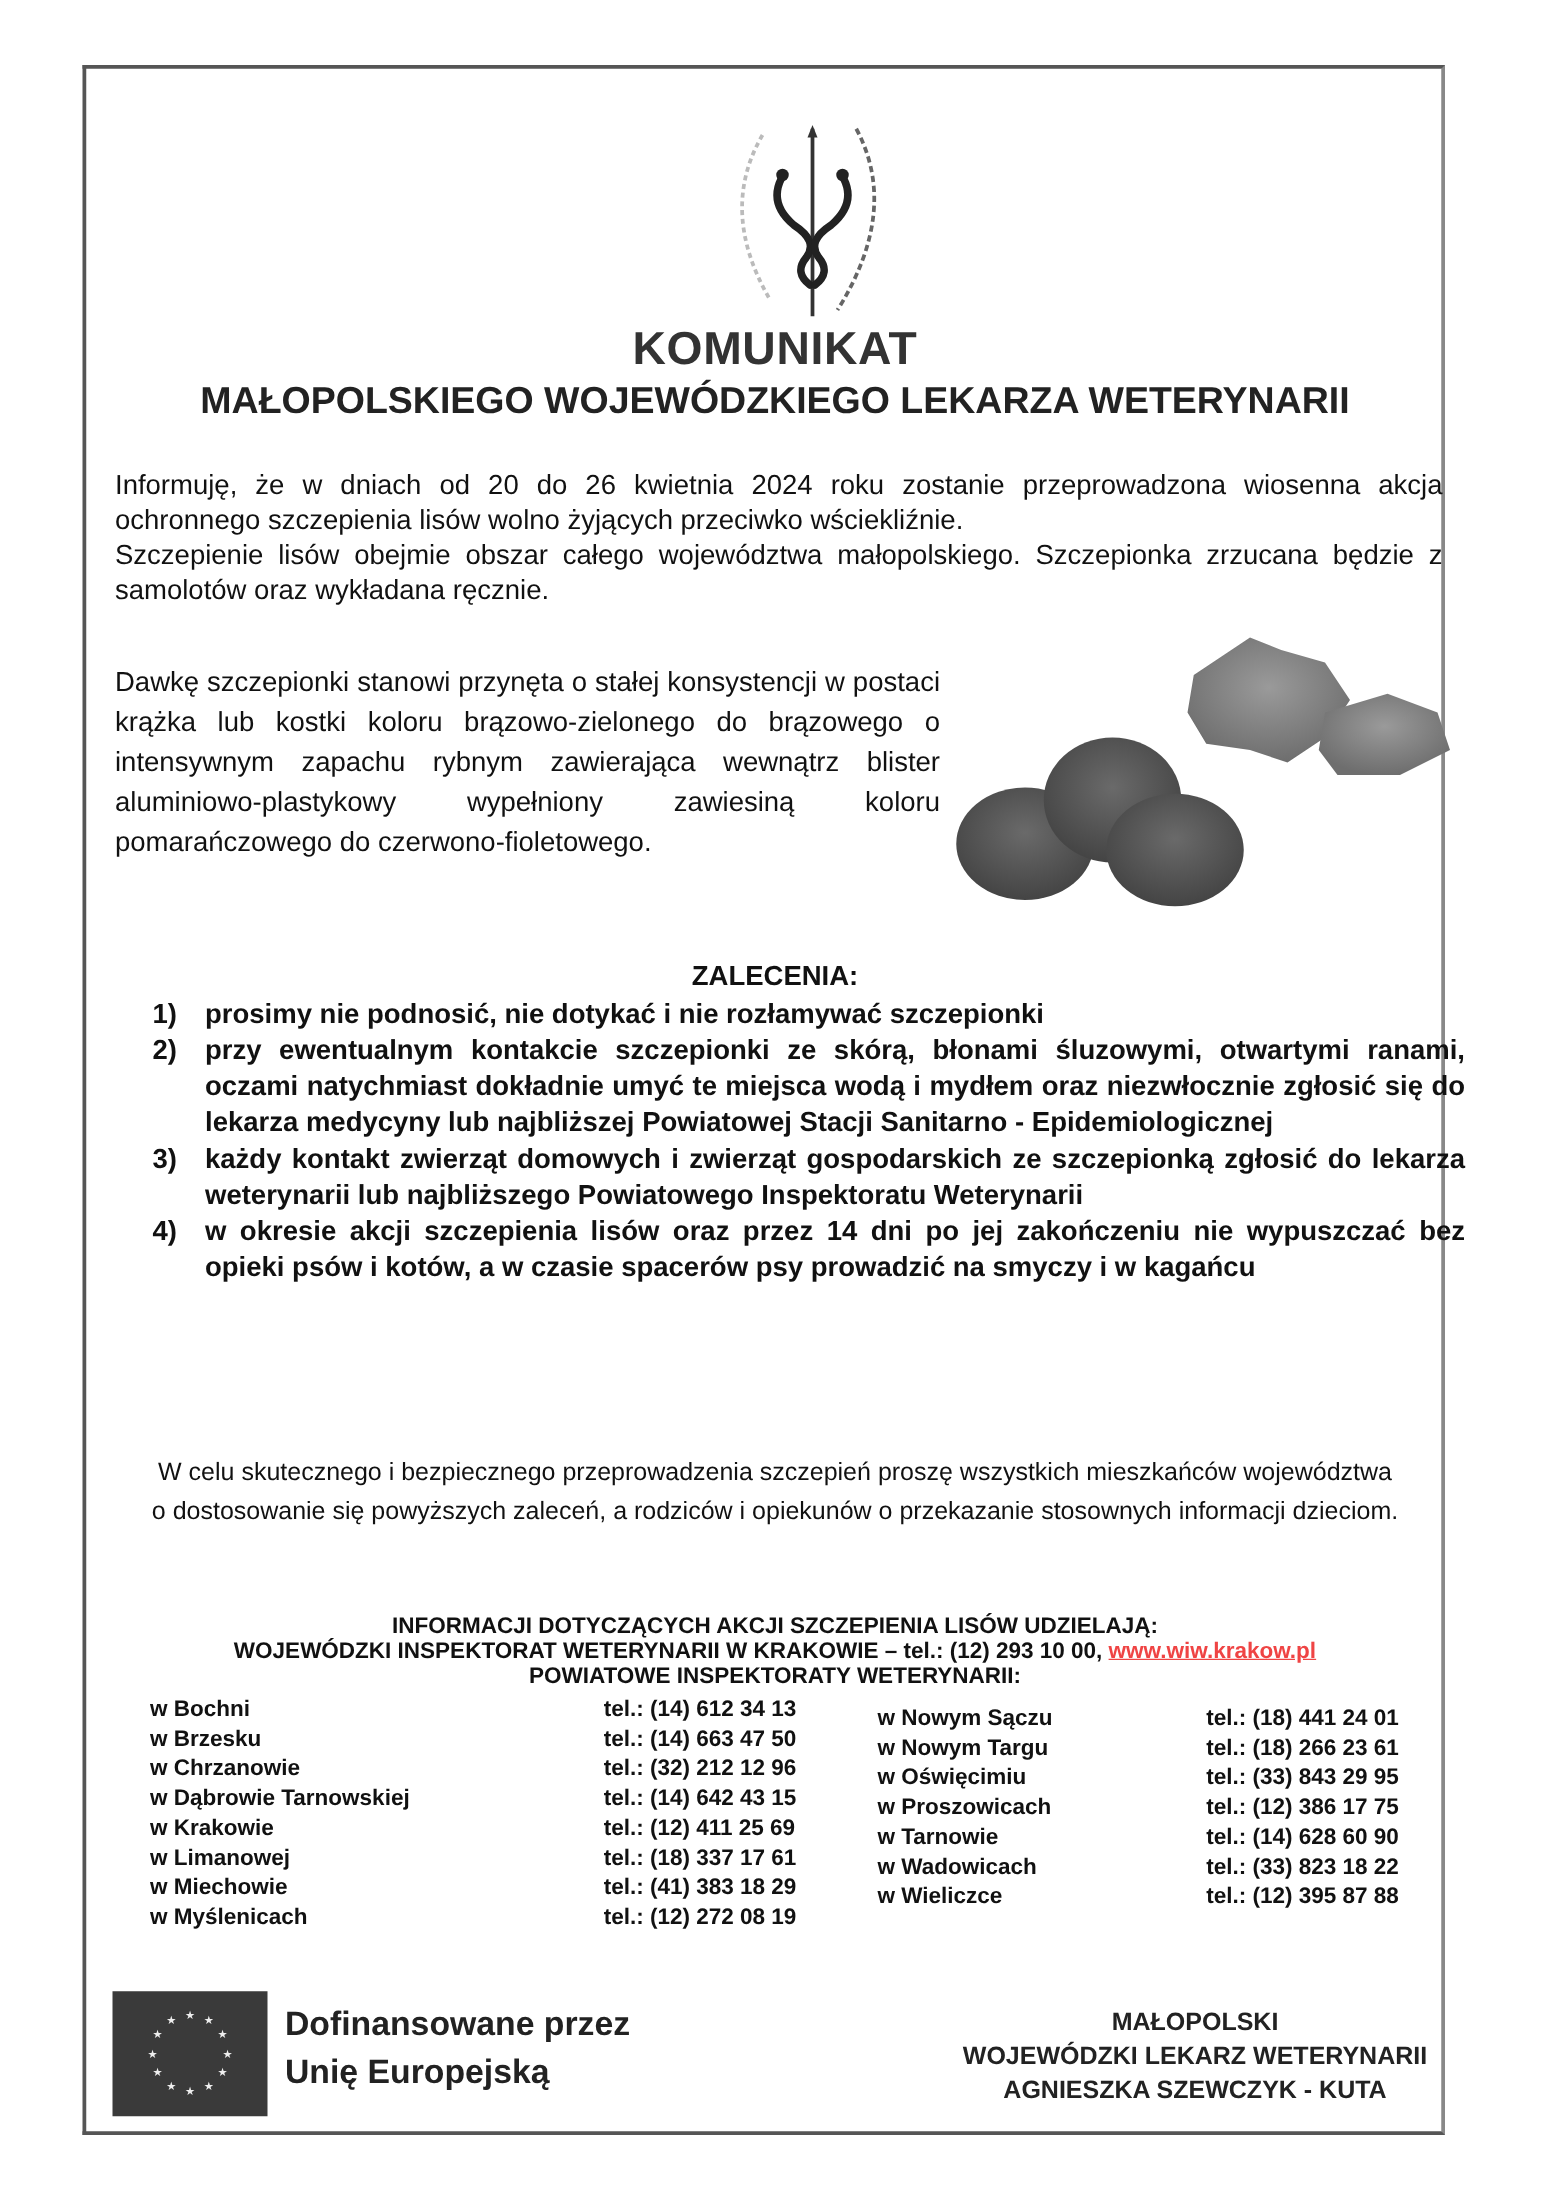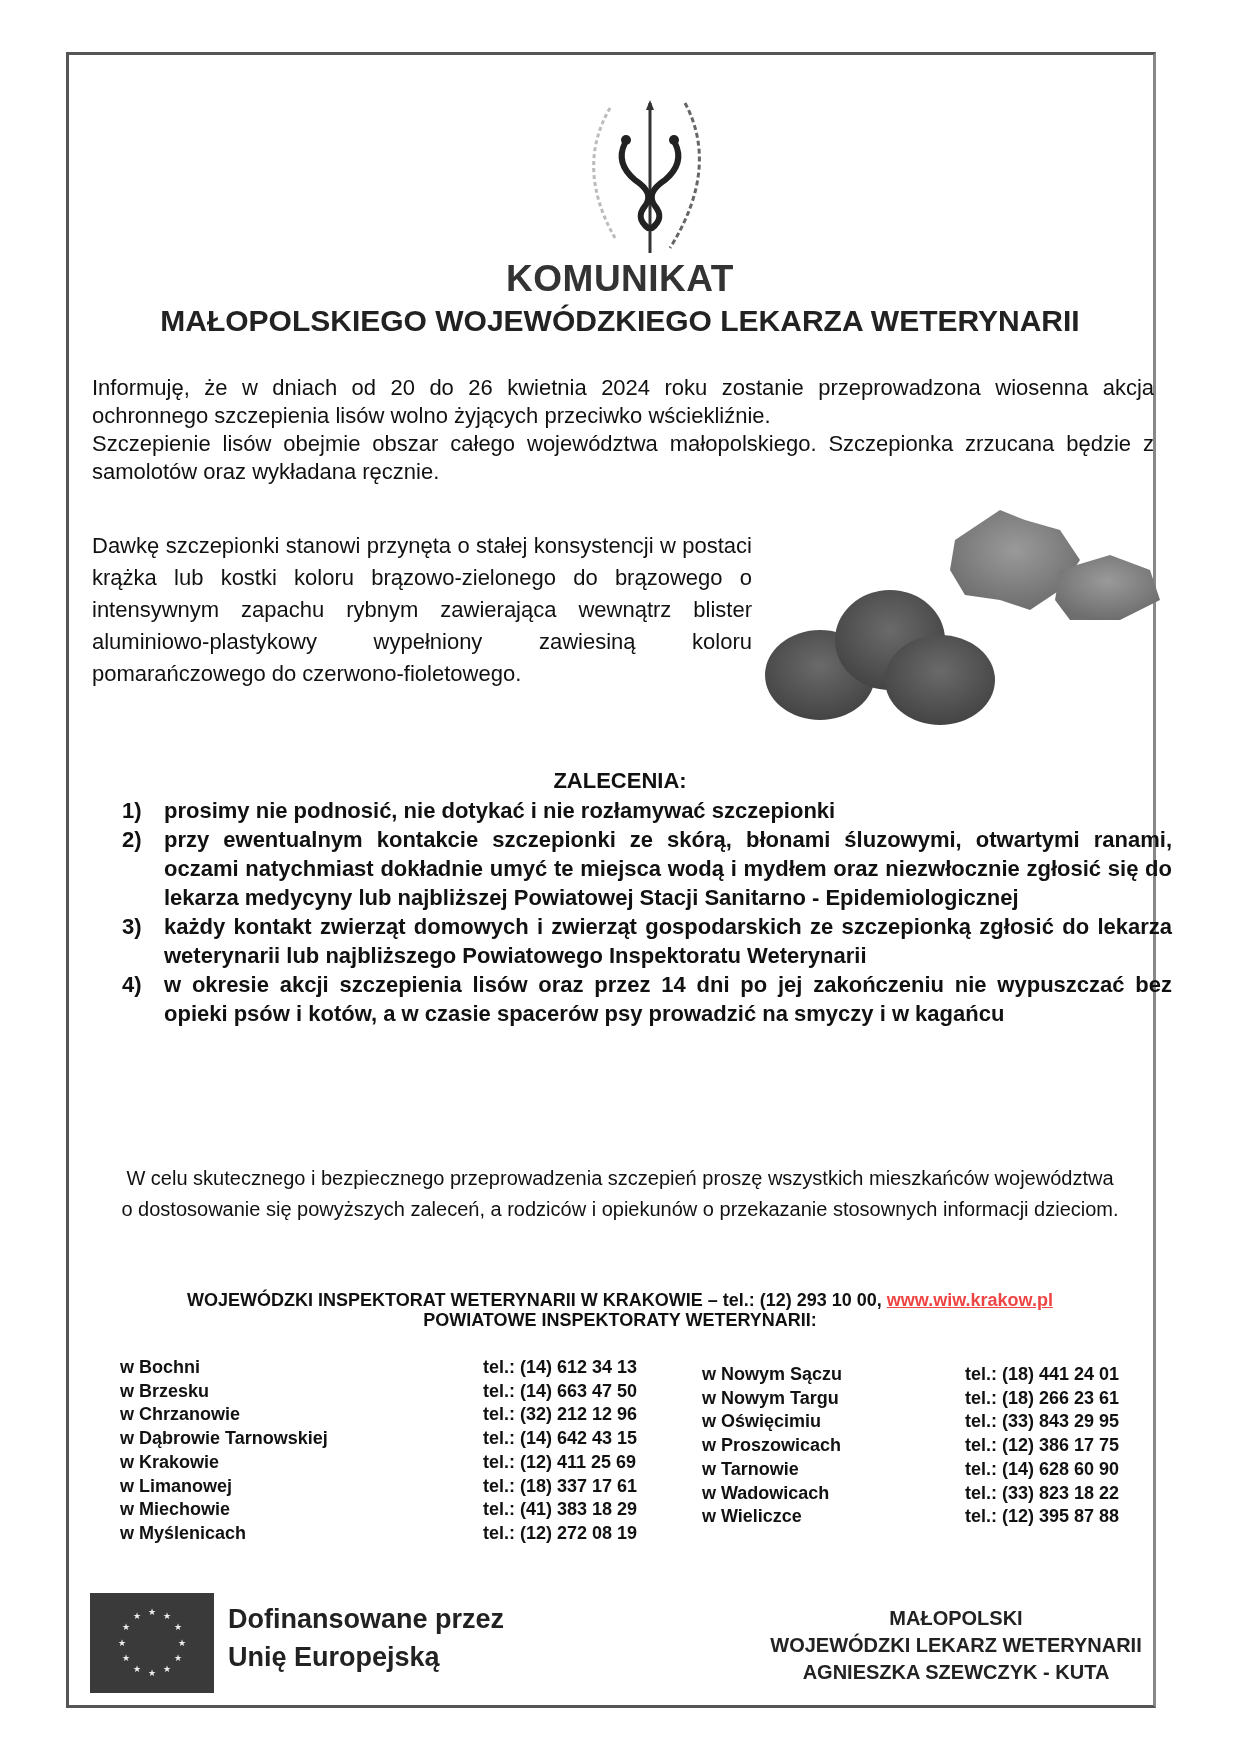--- a/index.html
+++ b/index.html
@@ -109,20 +109,21 @@
   </div>
   <div class="rec">
     <span class="num">4)</span>
     <span class="txt">w okresie akcji szczepienia lisów oraz przez 14 dni po jej zakończeniu nie wypuszczać bez opieki psów i kotów, a w czasie spacerów psy prowadzić na smyczy i w kagańcu</span>
   </div>
 </div>
 
 <div class="abs appeal">W celu skutecznego i bezpiecznego przeprowadzenia szczepień proszę wszystkich mieszkańców województwa o dostosowanie się powyższych zaleceń, a rodziców i opiekunów o przekazanie stosownych informacji dzieciom.</div>
 
 <div class="abs info-head">
+  <div>INFORMACJI DOTYCZĄCYCH AKCJI SZCZEPIENIA LISÓW UDZIELAJĄ:</div>
   <div><span>WOJEWÓDZKI INSPEKTORAT WETERYNARII W KRAKOWIE – tel.: (12) 293 10 00, </span><a>www.wiw.krakow.pl</a></div>
   <div>POWIATOWE INSPEKTORATY WETERYNARII:</div>
 </div>
 
 <div class="abs contacts-l">
   <div class="crow">
       <span class="city">w Bochni</span>
       <span>tel.: (14) 612 34 13</span>
     </div>
   <div class="crow">

